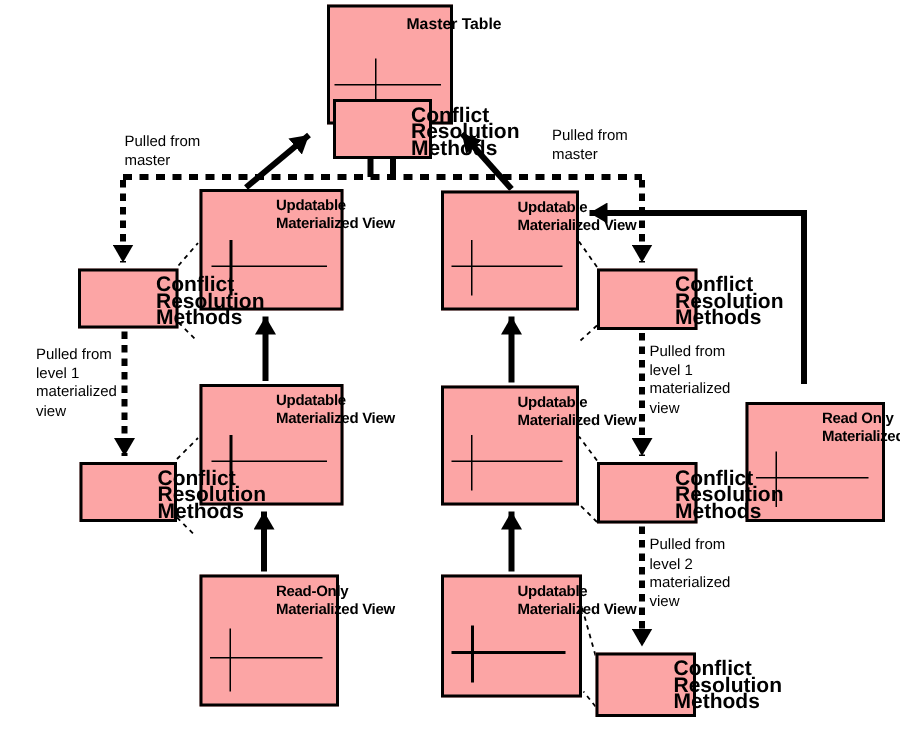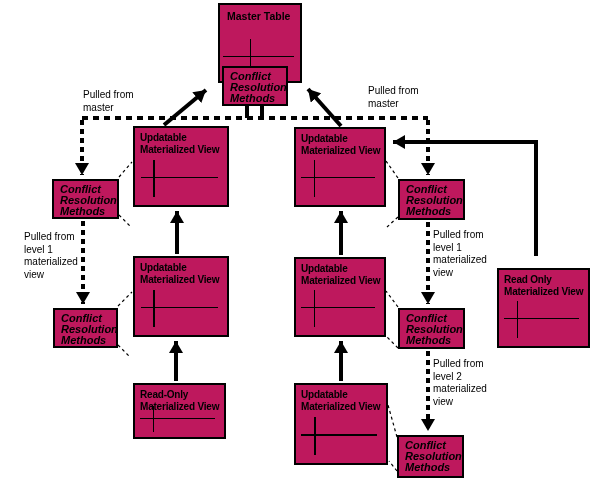--- a/index.html
+++ b/index.html
@@ -1,24 +1,24 @@
 <!DOCTYPE html>
 <html><head>
 <meta charset="utf-8">
 <style>
   html,body { margin:0; padding:0; background:#ffffff; }
   .canvas {
     position:relative; width:600px; height:488px; background:#fff;
     font-family:"Liberation Sans", sans-serif; color:#000; overflow:hidden;
   }
   .layer { position:absolute; left:0; top:0; pointer-events:none; }
-  .box { position:absolute; border:2px solid #000; background:#be185d; box-sizing:border-box; }
+  .box { position:absolute; border:2px solid #000; background:#fca5a5; box-sizing:border-box;padding-left:44px; }
   .lbl { white-space:pre; font-weight:bold; color:#000; }
   .mv  .lbl { font-size:10px; line-height:12px; padding:4px 0 0 5px; letter-spacing:-0.2px; }
-  .crm .lbl { font-size:11px; line-height:11px; padding:3px 0 0 6px;font-style:italic; }
+  .crm .lbl { font-size:14px; line-height:11px; padding:3px 0 0 6px; }
   .master .lbl { font-size:10.5px; line-height:12px; padding:5px 0 0 7px; }
   .ann { position:absolute; font-size:10px; line-height:12.5px; white-space:pre; color:#000; }
   .ticon { position:absolute; left:0; top:0; right:0; bottom:0; }
   .ticon i { position:absolute; background:#000; display:block; }
   .mv .ticon .h { left:6%;  right:10%; top:63%;  height:1.5px; }
   .mv .ticon .v { left:20%; top:41%;   width:1.5px; height:49%; }
   .master .ticon .h { left:4%;  right:7%; top:67%; height:1.5px; }
   .master .ticon .v { left:37%; top:45%;  width:1.5px; height:50%; }
 </style>
 </head>
@@ -89,21 +89,21 @@
 
   <div class="box mv" style="left:133px; top:256px; width:96px; height:81px;">
     <div class="lbl">Updatable
 Materialized View</div>
     <div class="ticon">
         <i class="h"></i>
         <i class="v"></i>
       </div>
   </div>
 
-  <div class="box mv" style="left:133px; top:383px; width:93px; height:56px;">
+  <div class="box mv" style="left:133px; top:383px; width:93px; height:88px;">
     <div class="lbl">Read-Only
 Materialized View</div>
     <div class="ticon">
         <i class="h"></i>
         <i class="v"></i>
       </div>
   </div>
 
   <div class="box mv" style="left:294px; top:127px; width:92px; height:80px;">
     <div class="lbl">Updatable

